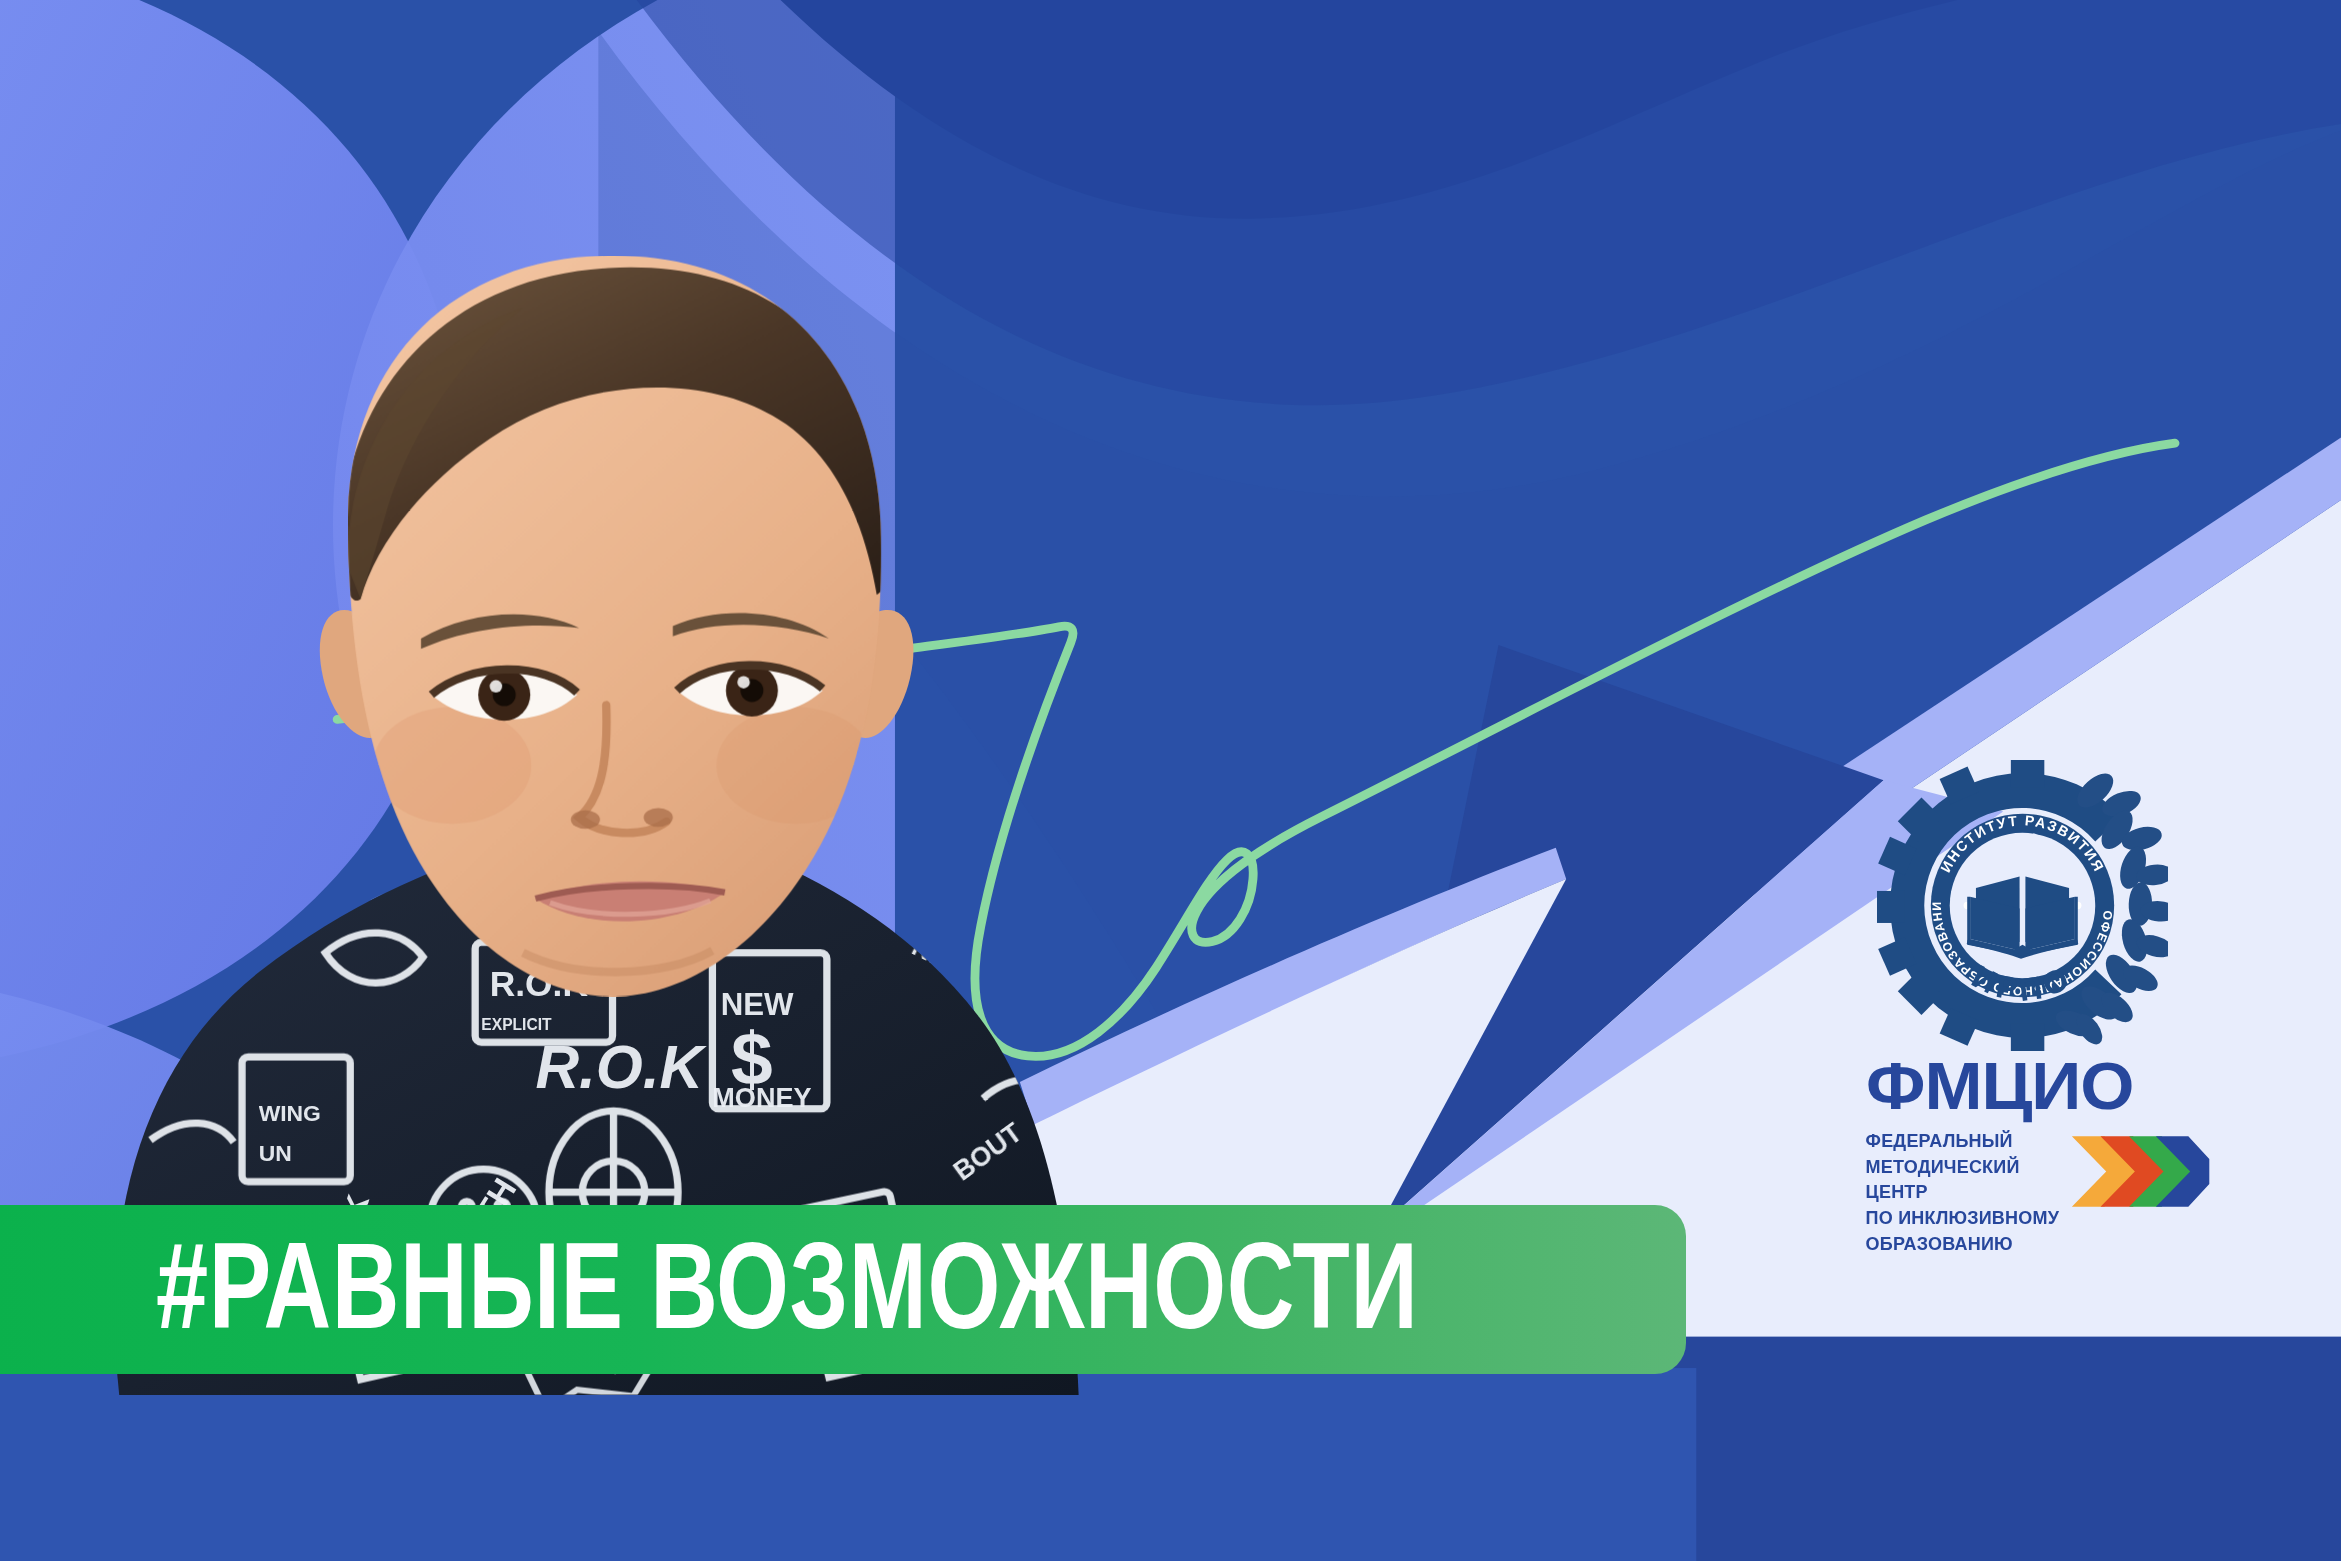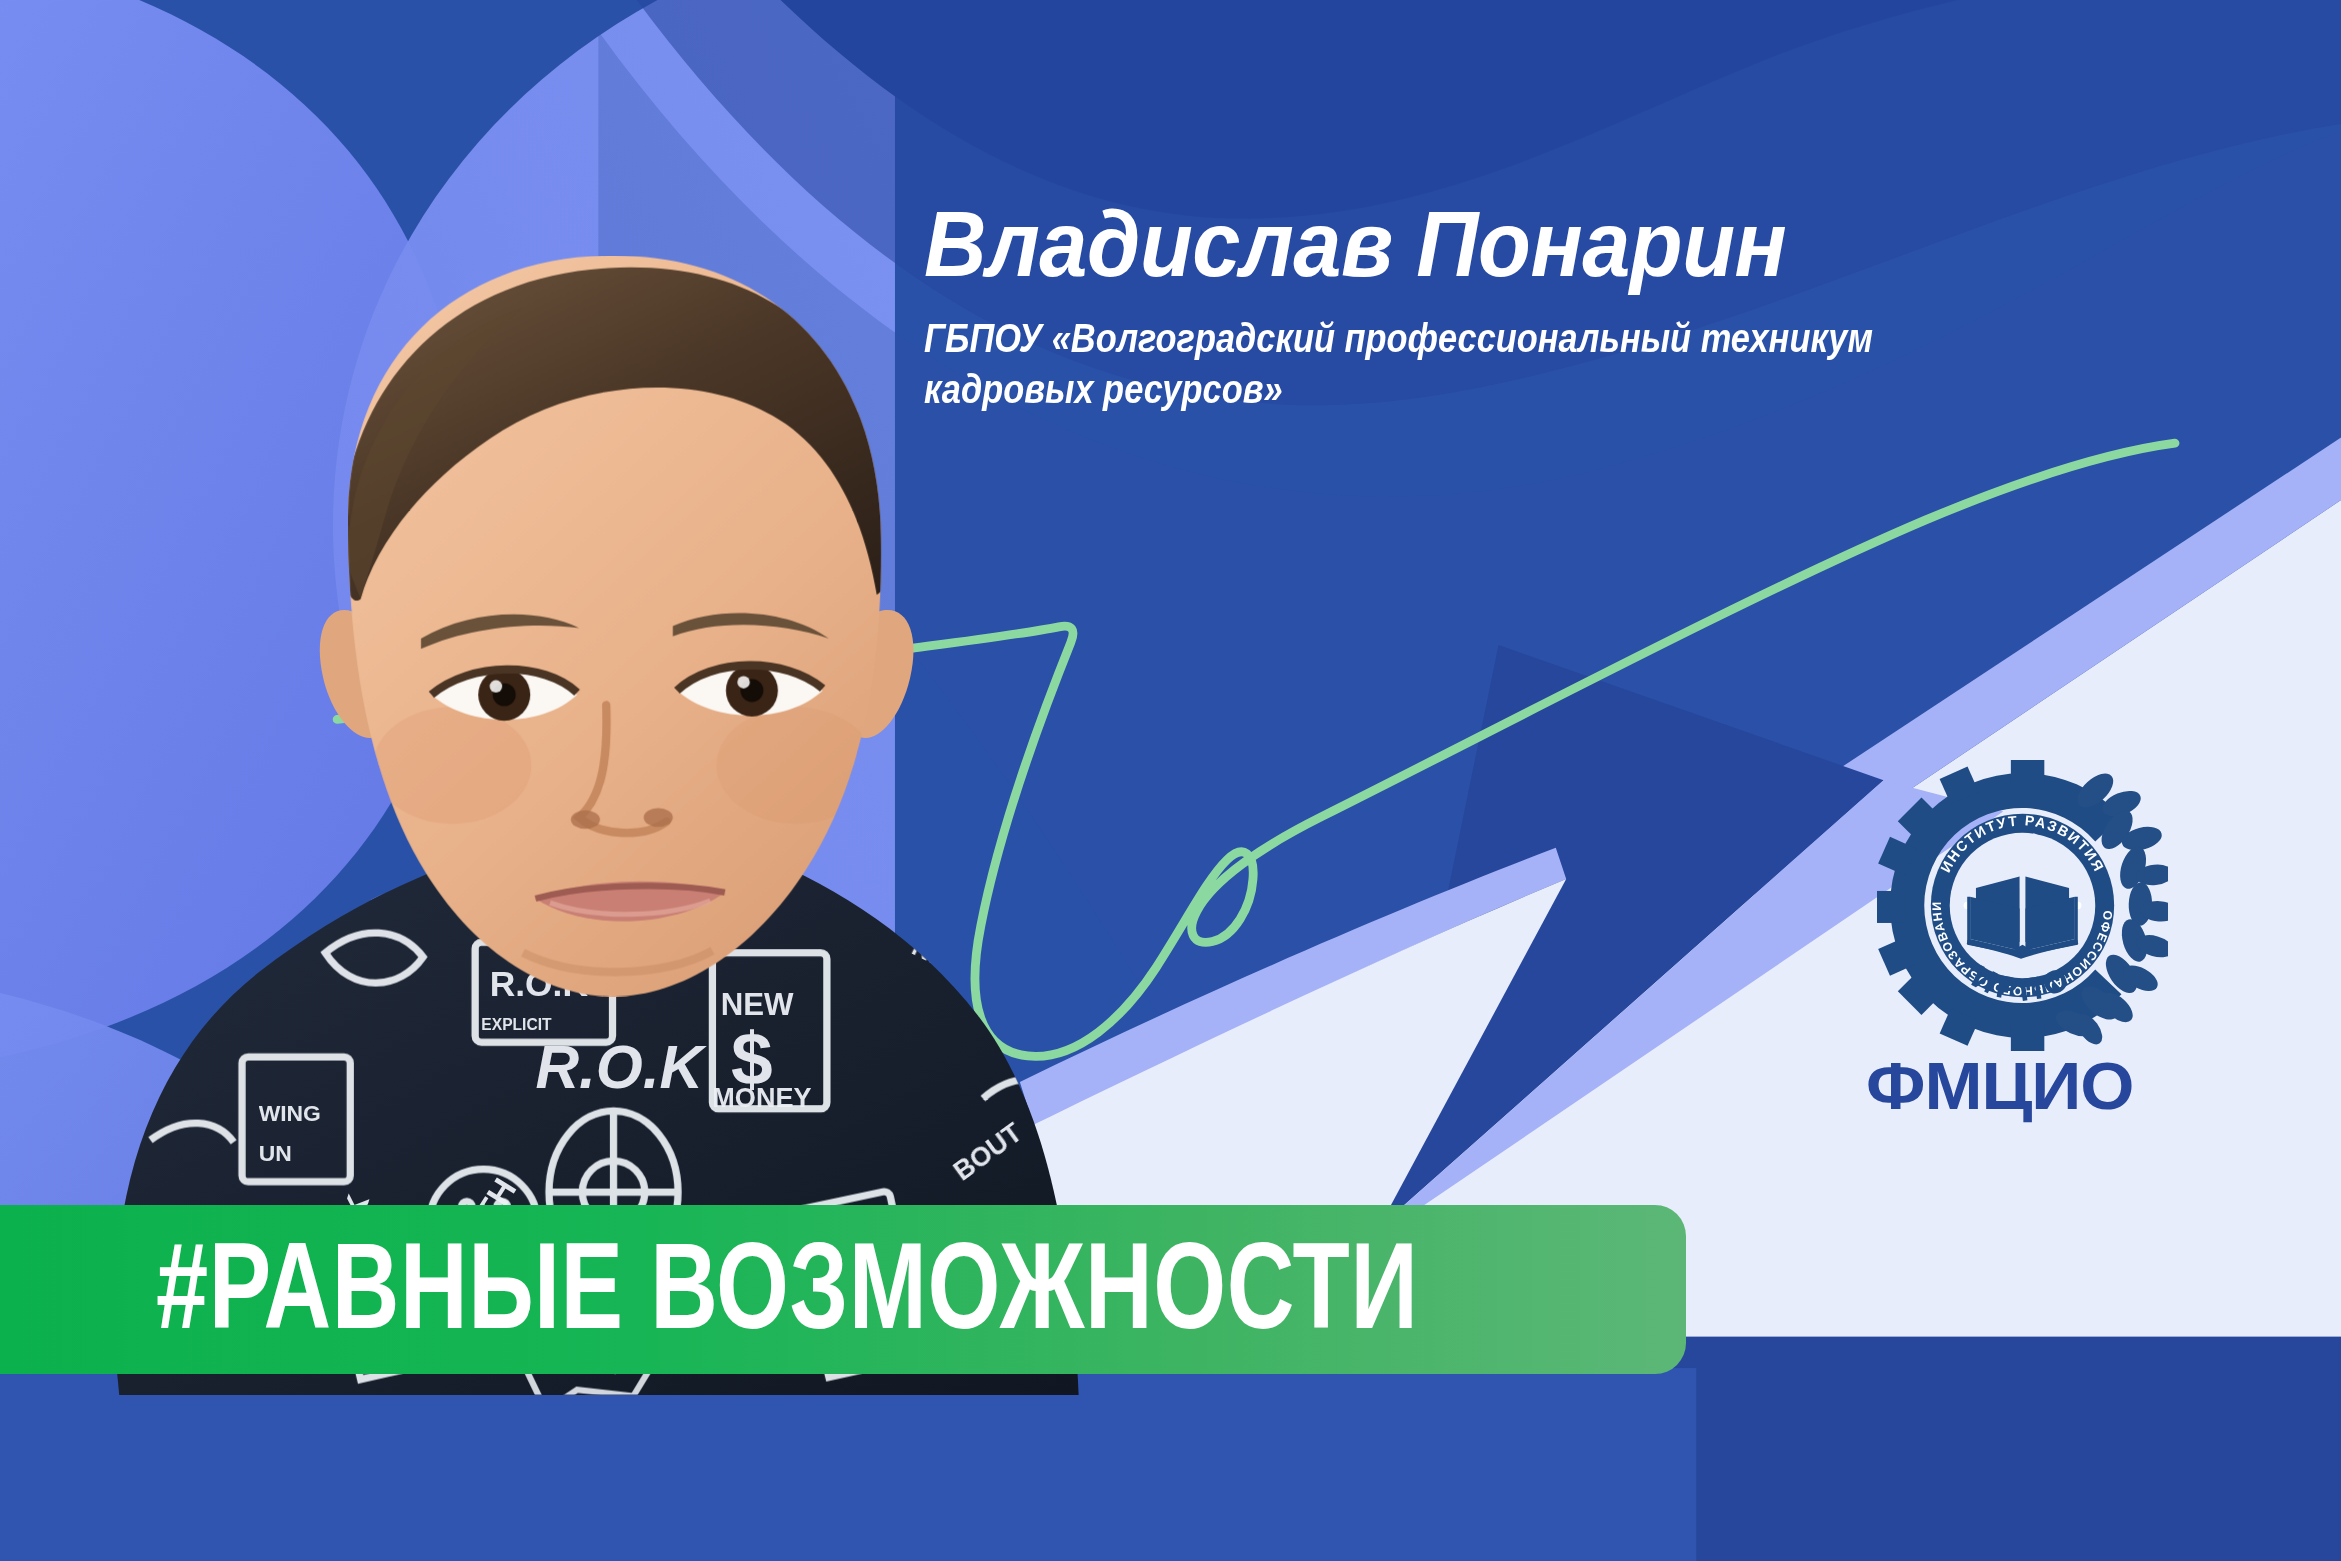--- a/index.html
+++ b/index.html
@@ -361,24 +361,20 @@
         <path d="M 430 648 C 480 628 560 626 612 642
                  C 566 676 478 680 430 648 Z" fill="#C97F74"></path>
         <path d="M 430 648 C 480 634 562 632 612 642" fill="none" stroke="#9E5B52" stroke-width="6"></path>
         <path d="M 444 652 C 488 668 558 666 598 650" fill="none" stroke="#E2A79A" stroke-width="5" opacity="0.7"></path>
       </g>
 
       <path d="M 418 700 C 470 726 554 724 600 698" fill="none" stroke="#C0855C" stroke-width="8" opacity="0.4"></path>
     </svg>
   </div>
 
-  <div id="textblock">
-    <div id="person-name">Владислав Понарин</div>
-    <div id="org-name">ГБПОУ «Волгоградский профессиональный техникум кадровых ресурсов»</div>
-  </div>
 
   <div id="green-banner">
     <span id="hashtag-text">#РАВНЫЕ ВОЗМОЖНОСТИ</span>
   </div>
 
   <div id="irpo-logo">
     <svg viewBox="0 0 400 400">
       <defs>
         <path id="arcTop" d="M 90 200 A 110 110 0 0 1 310 200"></path>
         <path id="arcBot" d="M 312 200 A 112 112 0 0 1 88 200"></path>
@@ -454,16 +450,28 @@
         <path d="M 124 188 L 124 254 L 196 268 L 196 262 L 128 246 L 128 188 Z" fill="#1F4C84"></path>
         <path d="M 276 188 L 276 254 L 204 268 L 204 262 L 272 246 L 272 188 Z" fill="#1F4C84"></path>
         <path d="M 124 250 C 150 256 178 262 198 270 C 220 262 250 256 276 250" fill="none" stroke="#1F4C84" stroke-width="6"></path>
         <path d="M 186 262 L 200 254 L 214 262 L 200 270 Z" fill="#1F4C84"></path>
       </g>
     </svg>
   </div>
 
   <div id="fmcio-logo">
     <div id="fmcio-wordmark">ФМЦИО</div>
+    <div id="fmcio-bottom">
+      <div id="fmcio-sub">ФЕДЕРАЛЬНЫЙ
+МЕТОДИЧЕСКИЙ ЦЕНТР
+ПО ИНКЛЮЗИВНОМУ
+ОБРАЗОВАНИЮ</div>
+      <svg id="fmcio-chevrons" width="156" height="83" viewBox="0 0 300 160">
+        <path d="M 6 6 L 74 6 L 146 80 L 74 154 L 6 154 L 78 80 Z" fill="#F5A93A"></path>
+        <path d="M 66 6 L 134 6 L 206 80 L 134 154 L 66 154 L 138 80 Z" fill="#E04A22"></path>
+        <path d="M 126 6 L 194 6 L 266 80 L 194 154 L 126 154 L 198 80 Z" fill="#34A94A"></path>
+        <path d="M 182 6 L 250 6 L 294 54 L 294 106 L 250 154 L 182 154 L 254 80 Z" fill="#27479C"></path>
+      </svg>
+    </div>
   </div>
 
 </div>
 
 
 </body></html>

